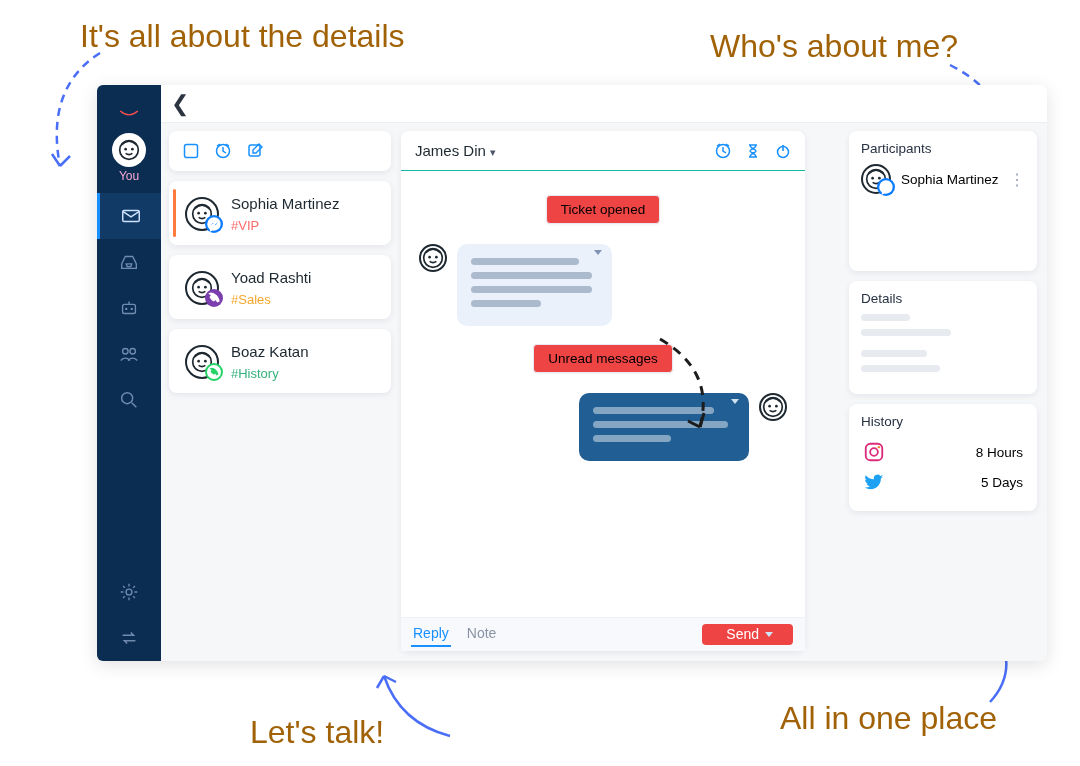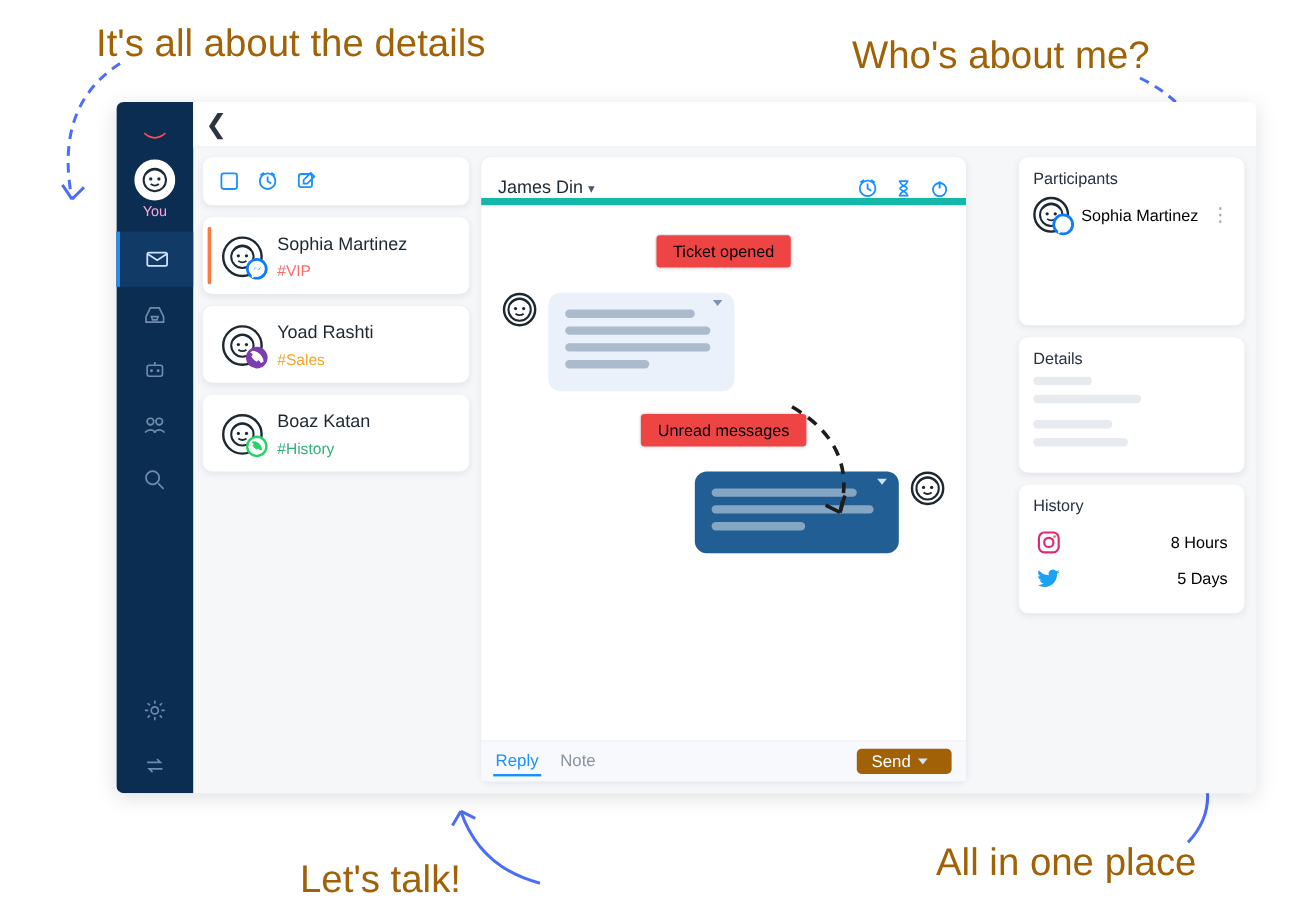--- a/index.html
+++ b/index.html
@@ -113,23 +113,23 @@
   .ch-whatsapp::after { content:""; }
   .conv-name { font-size:15px; color:#1d2830; }
   .conv-tag  { font-size:13px; margin-top:6px; font-family:inherit; }
   .tag-vip      { color:#ff6b6b; }
   .tag-sales    { color:#f4a62a; }
   .tag-hardware { color:#34b27b; }
 
   
   .col-conv { flex:1; display:flex; flex-direction:column; }
   .conv-head {
-    height:40px; display:flex; align-items:flex-end;
+    height:40px; display:flex; align-items:center;
     padding:0 14px; justify-content:space-between;
-    border-bottom:6px solid #14b8a6;
+    border-bottom:1px solid #14b8a6;
     color:#1d2830; font-size:15px;
   }
   .conv-head .tools { display:flex; gap:14px; color:#1990ff; }
   .conv-head .tools svg { width:16px; height:16px; }
   .conv-body { flex:1; padding:20px 18px 6px; position:relative; overflow:hidden; }
   .chip {
     display:block; width:max-content;
     margin:4px auto 20px;
     padding:6px 14px;
     font-size:13.5px;
@@ -167,22 +167,22 @@
     height:34px; display:flex; align-items:center;
     padding:0 12px 0 10px;
     border-top:1px solid #eef1f5;
     background:#f7f9fc;
   }
   .tabs { display:flex; gap:14px; font-size:14px; }
   .tab { color:#8a93a3; padding:2px 2px 4px; }
   .tab.active { color:#1990ff; border-bottom:2px solid #1990ff; }
   .reply-bar .spacer { flex:1; }
   .send-btn {
-    background:#a16207; color:#fff; font-size:14px;
-    padding:2px 20px 3px 12px; border-radius:4px;
+    background:#ef4444; color:#fff; font-size:14px;
+    padding:2px 20px 3px 24px; border-radius:4px;
     display:flex; align-items:center; gap:6px;
   }
   .send-btn::after {
     content:""; width:0;height:0;
     border-left:4px solid transparent;border-right:4px solid transparent;border-top:5px solid #cfe6fa;
   }
 
   
   .col-info { width:222px; display:flex; flex-direction:column; gap:10px;padding-left:34px; }
   .info-panel { padding:10px 12px 14px; }

